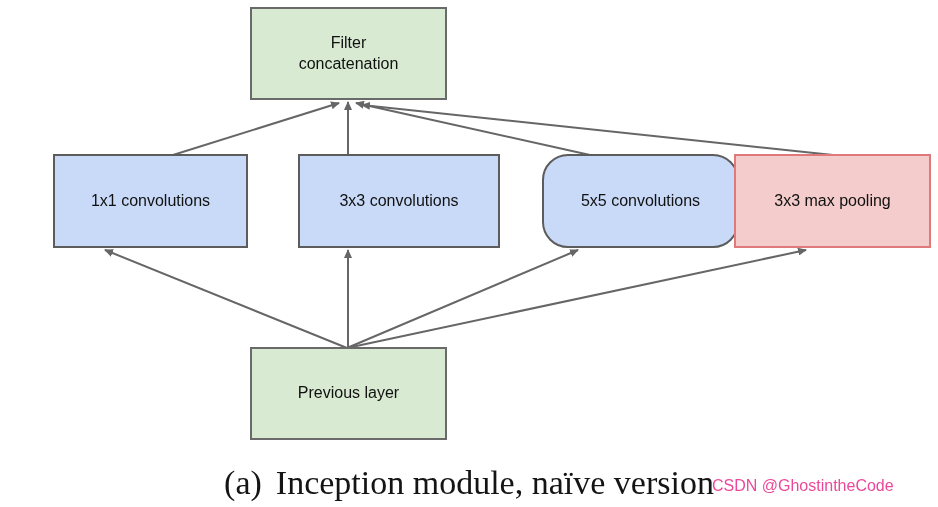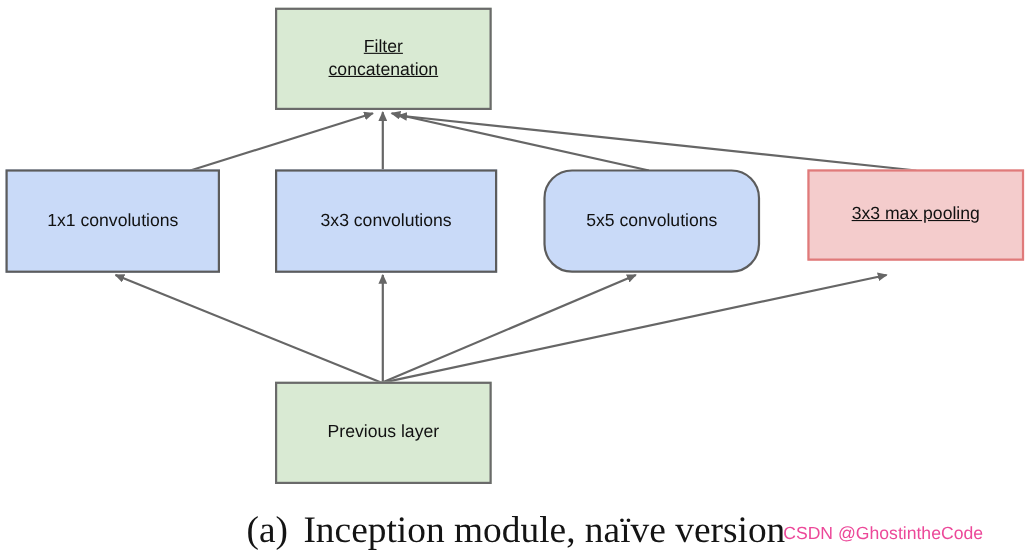--- a/index.html
+++ b/index.html
@@ -37,31 +37,32 @@
   .node .label {
     display: inline-block;
   }
   .green {
     background: var(--green_fill, #d9ead3);
     border: 2px solid var(--green_border, #6a6a6a);
   }
   .blue {
     background: var(--blue_fill, #c9daf8);
     border: 2px solid var(--blue_border, #5c5c5c);
+    margin-left: 48px;
   }
   .red {
     background: var(--red_fill, #f4cccc);
     border: 2px solid var(--red_border, #e07a7a);
   }
-  #node-filter-concat { left: 250px; top: 7px;   width: 197px; height: 93px; text-decoration: underline; }
+  #node-filter-concat { left: 250px; top: 7px;   width: 197px; height: 93px; }
   #node-filter-concat .label { max-width: 130px; }
   #node-conv1        { left: 5px;   top: 154px; width: 195px; height: 94px; }
   #node-conv3        { left: 250px; top: 154px; width: 202px; height: 94px; }
   #node-conv5        { left: 494px; top: 154px; width: 197px; height: 94px; border-radius: 26px; }
-  #node-maxpool      { left: 734px; top: 154px; width: 197px; height: 83px; text-decoration: underline; }
+  #node-maxpool      { left: 734px; top: 154px; width: 197px; height: 94px; }
   #node-prev         { left: 250px; top: 347px; width: 197px; height: 93px; }
 
   .caption {
     position: absolute;
     left: 0;
     top: 464px;
     width: 938px;
     text-align: center;
     font-family: Liberation Serif, serif;
     font-size: 34px;

